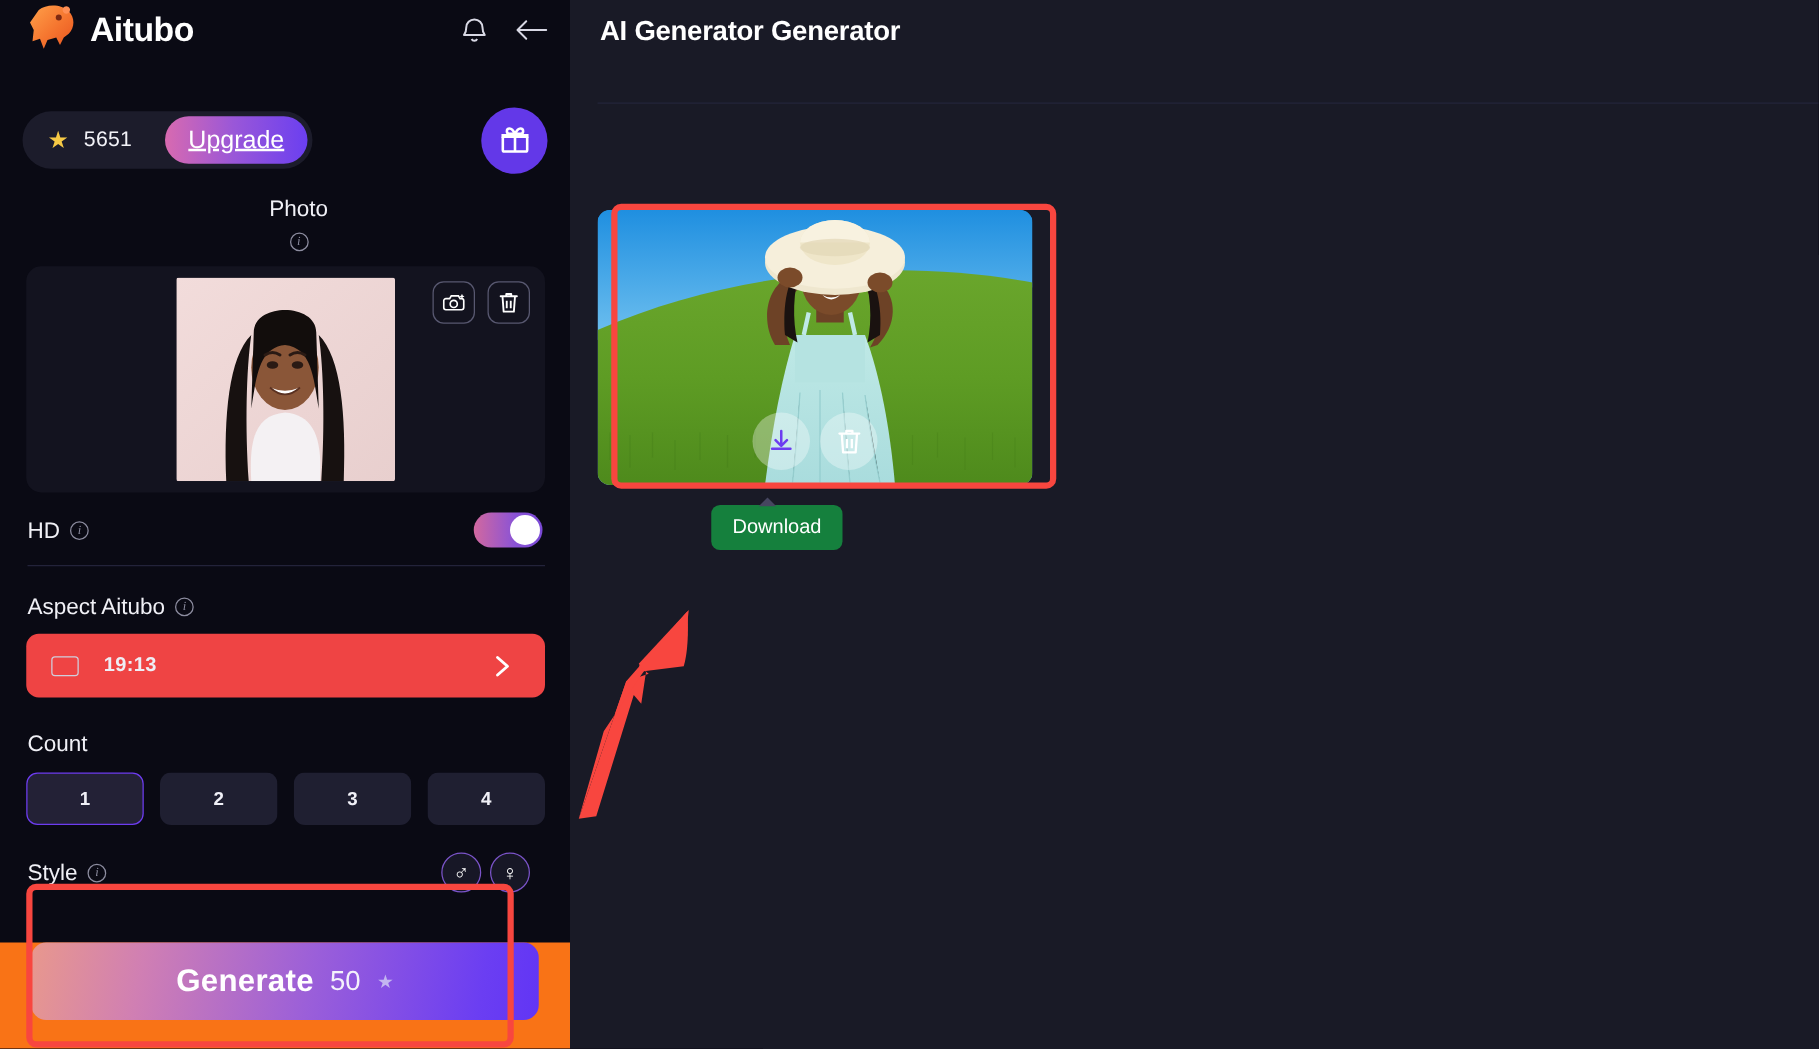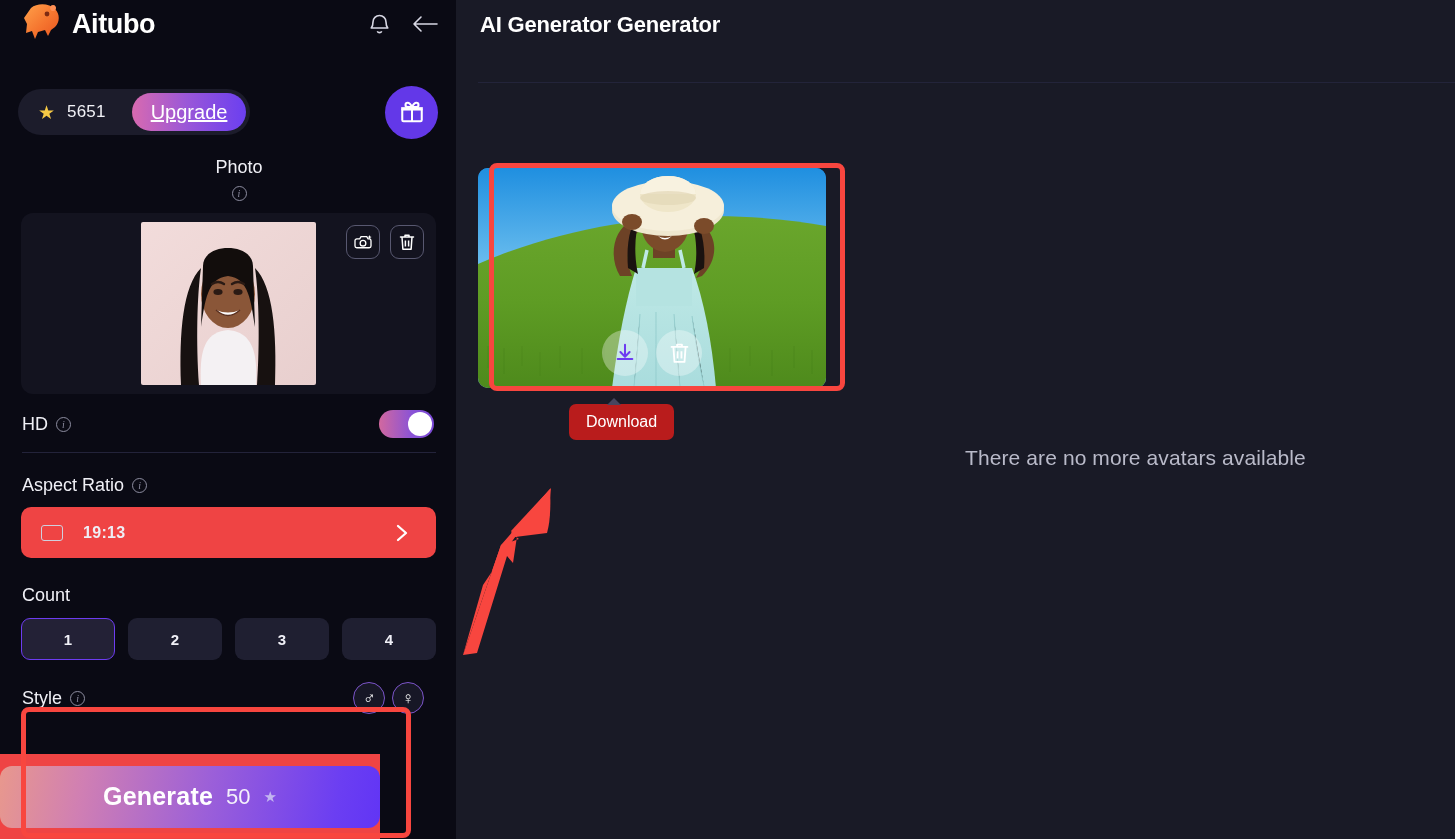--- a/index.html
+++ b/index.html
@@ -145,23 +145,23 @@
   .gender-btn {
     width:32px; height:32px; border-radius:50%;
     border:1.5px solid #7b54c9; background:#171726;
     display:flex; align-items:center; justify-content:center;
     color:#ffffff; font-size:17px; cursor:pointer; line-height:1;
   }
   .gender-btn + .gender-btn { margin-left: 7px; }
 
   
   .gen-bar {
-    position:absolute; left:0; bottom:0; width:380px; height:85px;
-    background:#ef4444;
-    display:flex; align-items:center; justify-content:center;
+    position:absolute; left:0; bottom:0; width:456px; height:85px;
+    background:#f97316;
+    display:flex; justify-content:center;
   }
   .gen-btn {
     width: 406px; height: 62px; border-radius: 12px;
     background: linear-gradient(100deg,#e8988d 0%, #d07fb3 22%, #9b5fd9 55%, #6b3ef2 88%, #6135f5 100%);
     display:flex; align-items:center; justify-content:center; gap: 13px;
     cursor:pointer; border:none; font-family:inherit;
   }
   .gen-label { color:#ffffff; font-size:25px; font-weight:bold; letter-spacing:.2px; }
   .gen-cost { color:#f4f1fb; font-size:22px; font-weight:400; }
   .gen-star { color:#c3b5f0; font-size:15px; }
@@ -196,21 +196,21 @@
   .ov-btn {
     width:46px; height:46px; border-radius:50%;
     background: rgba(255,255,255,.34);
     display:flex; align-items:center; justify-content:center; cursor:pointer;
   }
   .ov-btn.dl { color:#6d3cf0; }
   .ov-btn.del { color:#ffffff; }
 
   .tooltip {
     position:absolute; left: 113px; top: 404px;
-    background:#b91c1c; color:#ffffff; font-size:16px;
+    background:#15803d; color:#ffffff; font-size:16px;
     padding: 9px 17px; border-radius: 7px; white-space:nowrap;
   }
   .tooltip::before {
     content:""; position:absolute; top:-6px; left: 38px;
     border-left:7px solid transparent; border-right:7px solid transparent;
     border-bottom:7px solid #464660;
   }
 
   .no-more {
     position:absolute; left: 509px; top: 446px;
@@ -327,21 +327,21 @@
         <span>HD</span>
         <span class="info-i">i</span>
       </div>
       <div class="toggle">
         <div class="knob"></div>
       </div>
     </div>
     <div class="divider"></div>
 
     <div class="sec-label ar-label">
-      <span>Aspect Ratio</span>
+      <span>Aspect Aitubo</span>
       <span class="info-i">i</span>
     </div>
     <div class="ar-select">
       <span class="ar-icon"></span>
       <span class="ar-text">19:13</span>
       <span class="ar-chev">
         <svg width="14" height="20" viewBox="0 0 14 20" fill="none" stroke="currentColor" stroke-width="2.3">
           <path d="M3 3l8 7-8 7" stroke-linecap="round" stroke-linejoin="round"></path>
         </svg>
       </span>
@@ -446,21 +446,20 @@
           <svg width="21" height="22" viewBox="0 0 16 18" fill="none" stroke="currentColor" stroke-width="1.5">
             <path d="M1.5 4h13M6 4V2.2h4V4M3 4l.9 12.3h8.2L13 4" stroke-linecap="round" stroke-linejoin="round"></path>
             <path d="M6.4 7.5v6M9.6 7.5v6"></path>
           </svg>
         </div>
       </div>
     </div>
 
     <div class="tooltip">Download</div>
 
-    <div class="no-more">There are no more avatars available</div>
   </main>
 
   <div class="anno" id="anno-box-image"></div>
   <div class="anno" id="anno-box-generate"></div>
   <svg class="anno" id="anno-arrow" viewBox="0 0 105 175">
     <path d="M96 3 L56 48 L64 54 L46 60 L8 170 L22 168 L52 71 L58 78 L64 38 L92 40 Z" fill="#f8463f"></path>
     <path d="M96 3 L46 60 L8 170 L28 100 L58 55 Z" fill="#f8463f"></path>
     <path d="M95 4 C96 22 95 38 92 48 L60 52 L56 46 Z" fill="#f8463f"></path>
   </svg>
 </div>

